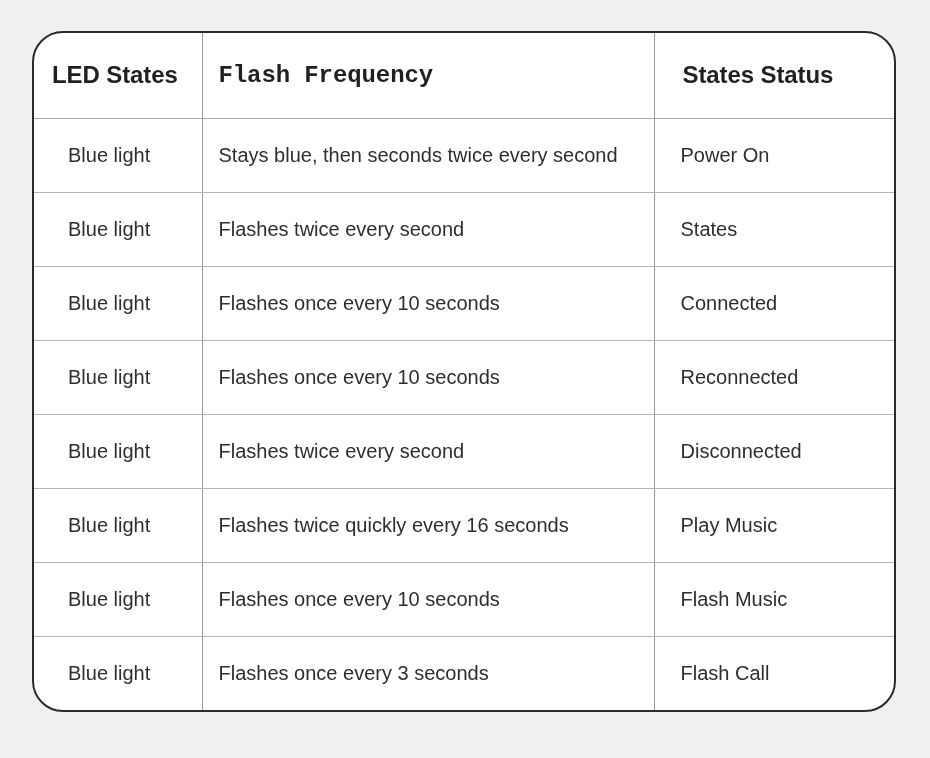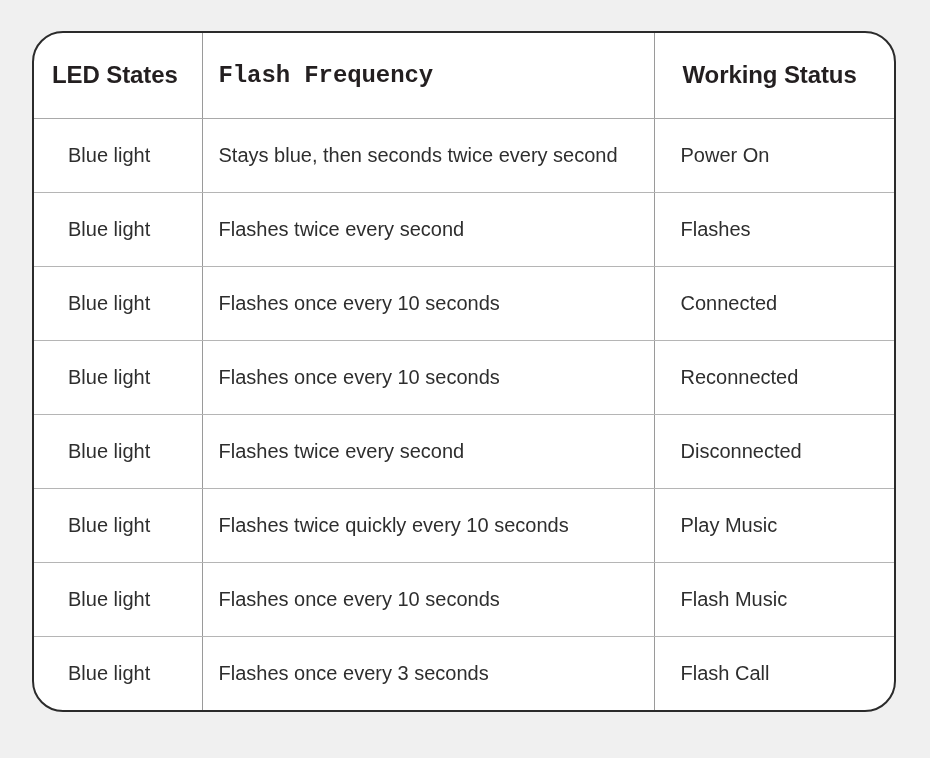--- a/index.html
+++ b/index.html
@@ -93,52 +93,52 @@
   <table class="led-table">
     <colgroup>
       <col class="col-led">
       <col class="col-flash">
       <col class="col-status">
     </colgroup>
     <thead>
       <tr>
         <th class="c-led">LED States</th>
         <th class="c-flash">Flash Frequency</th>
-        <th class="c-status">Working Status</th>
+        <th class="c-status">States Status</th>
       </tr>
     </thead>
     <tbody>
       <tr>
         <td class="c-led">Blue light</td>
         <td class="c-flash">Stays blue, then seconds twice every second</td>
         <td class="c-status">Power On</td>
       </tr>
       <tr>
         <td class="c-led">Blue light</td>
         <td class="c-flash">Flashes twice every second</td>
-        <td class="c-status">Flashes</td>
+        <td class="c-status">States</td>
       </tr>
       <tr>
         <td class="c-led">Blue light</td>
         <td class="c-flash">Flashes once every 10 seconds</td>
         <td class="c-status">Connected</td>
       </tr>
       <tr>
         <td class="c-led">Blue light</td>
         <td class="c-flash">Flashes once every 10 seconds</td>
         <td class="c-status">Reconnected</td>
       </tr>
       <tr>
         <td class="c-led">Blue light</td>
         <td class="c-flash">Flashes twice every second</td>
         <td class="c-status">Disconnected</td>
       </tr>
       <tr>
         <td class="c-led">Blue light</td>
-        <td class="c-flash">Flashes twice quickly every 10 seconds</td>
+        <td class="c-flash">Flashes twice quickly every 16 seconds</td>
         <td class="c-status">Play Music</td>
       </tr>
       <tr>
         <td class="c-led">Blue light</td>
         <td class="c-flash">Flashes once every 10 seconds</td>
         <td class="c-status">Flash Music</td>
       </tr>
       <tr>
         <td class="c-led">Blue light</td>
         <td class="c-flash">Flashes once every 3 seconds</td>

